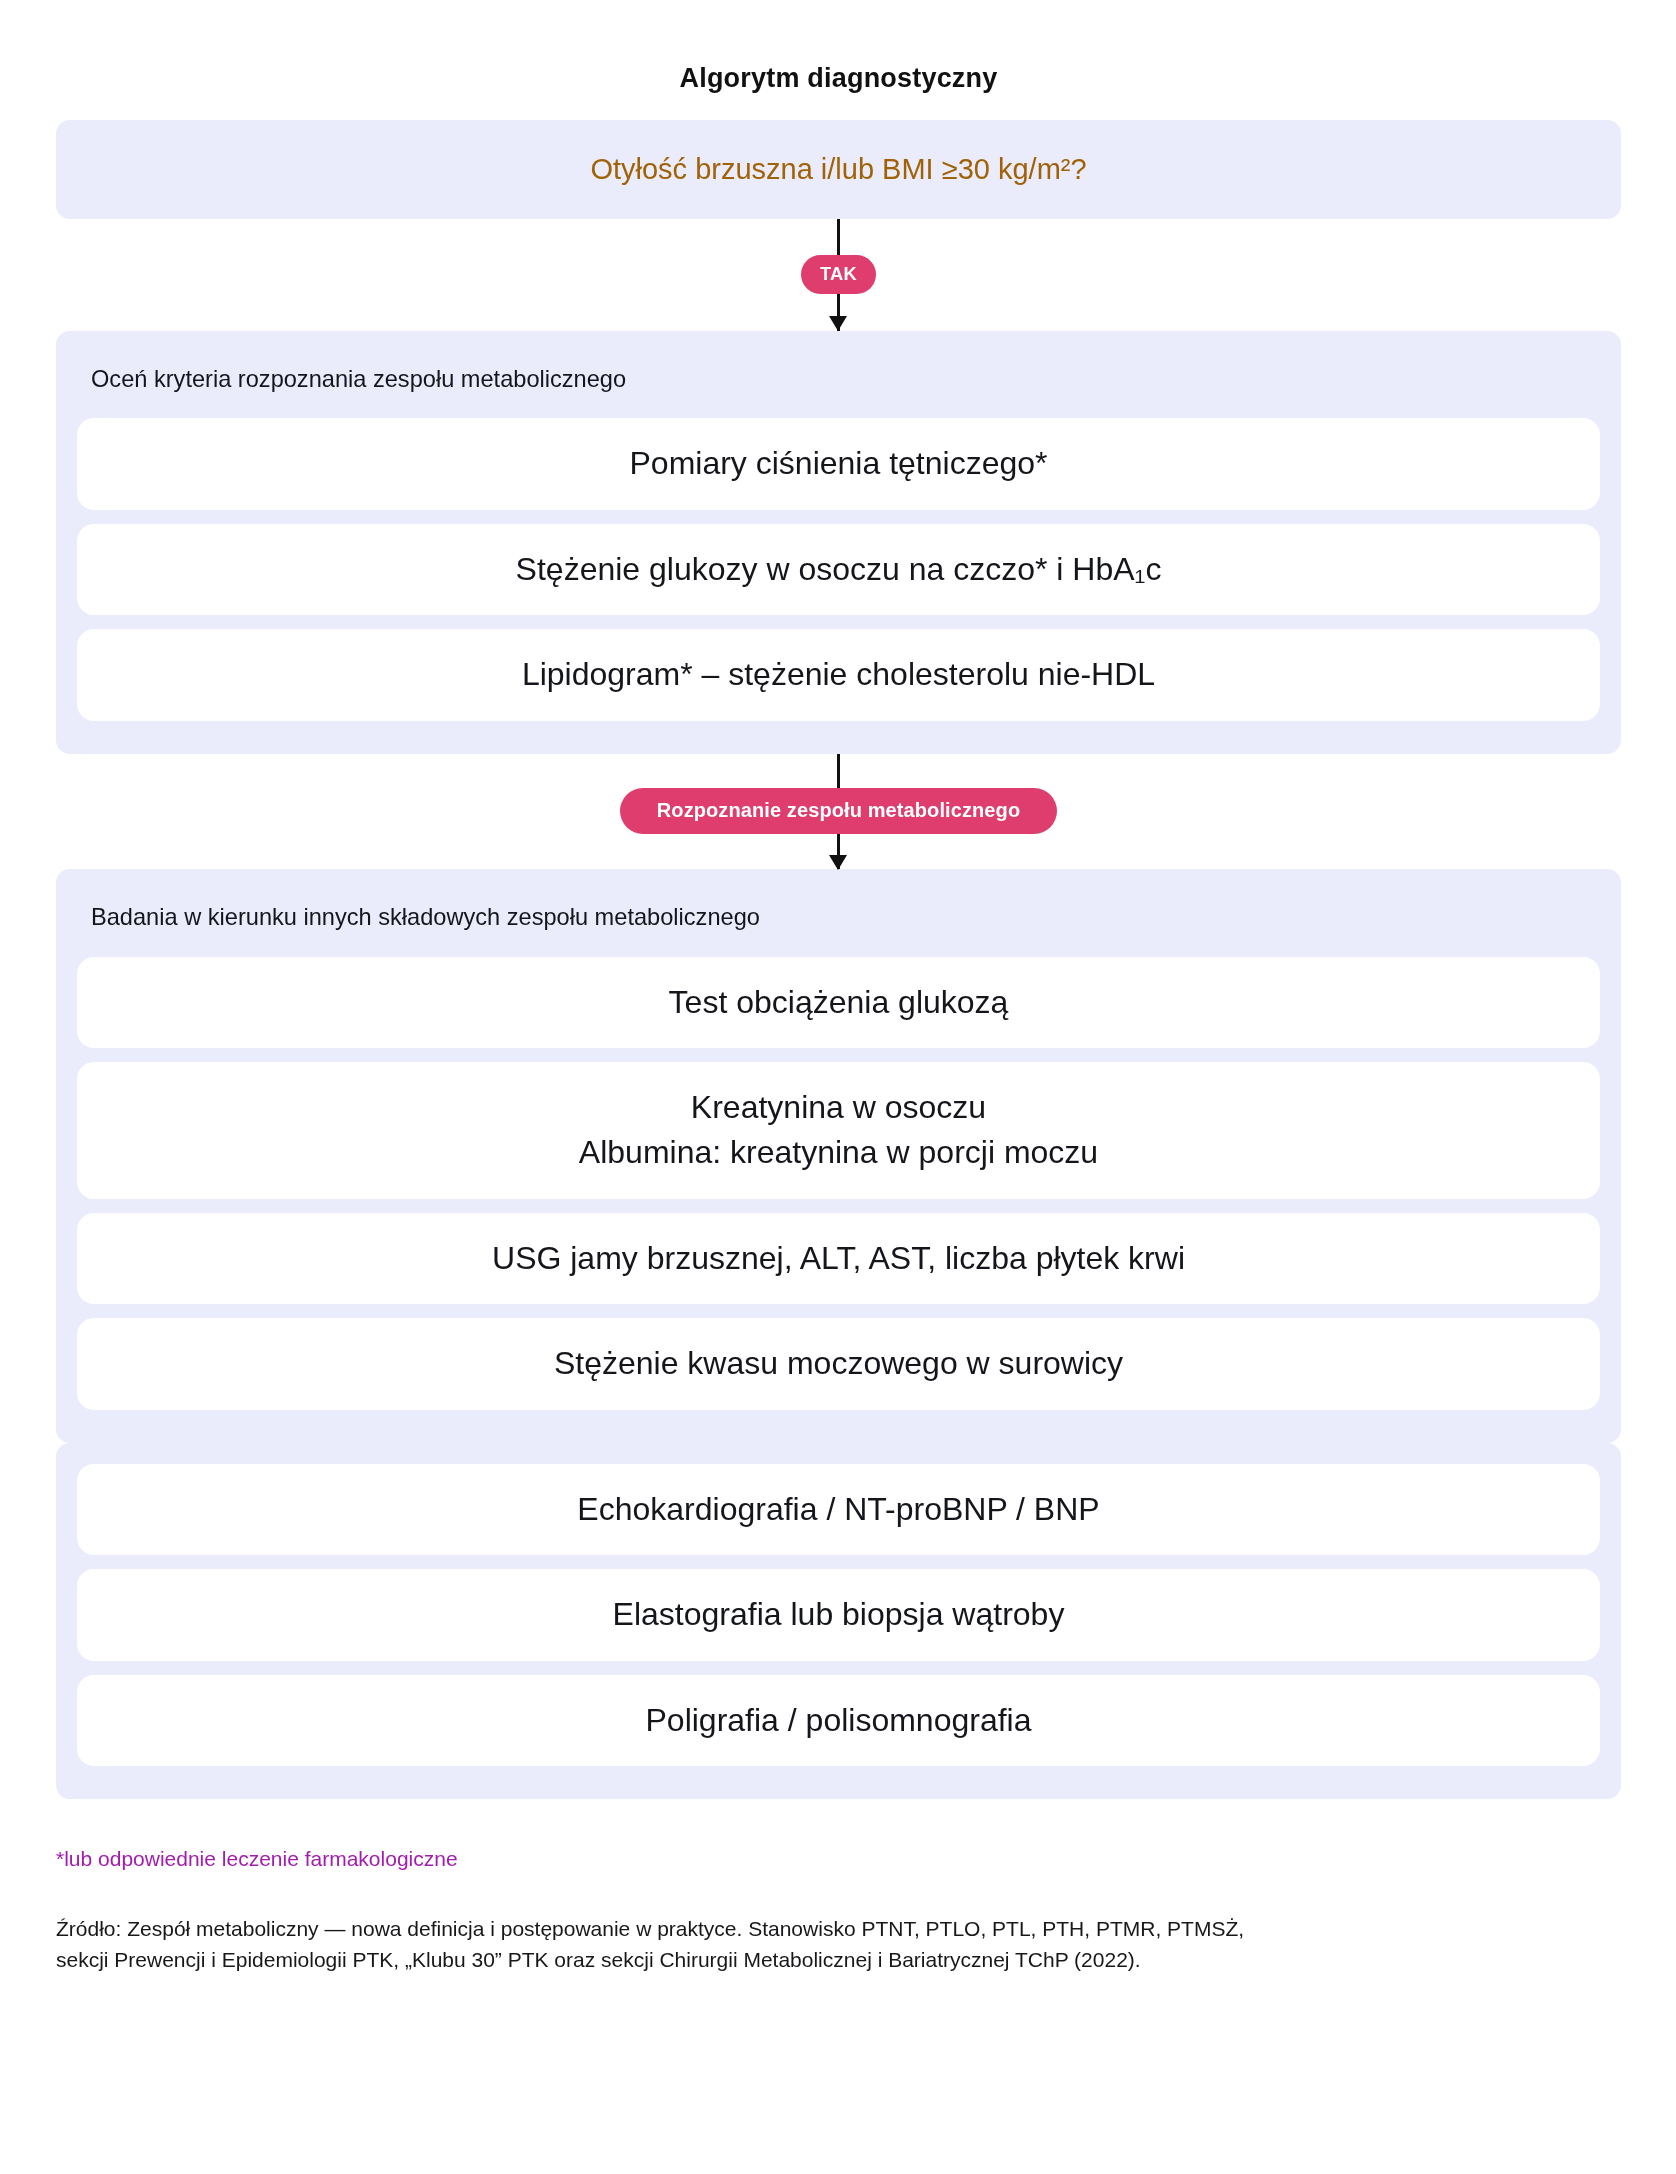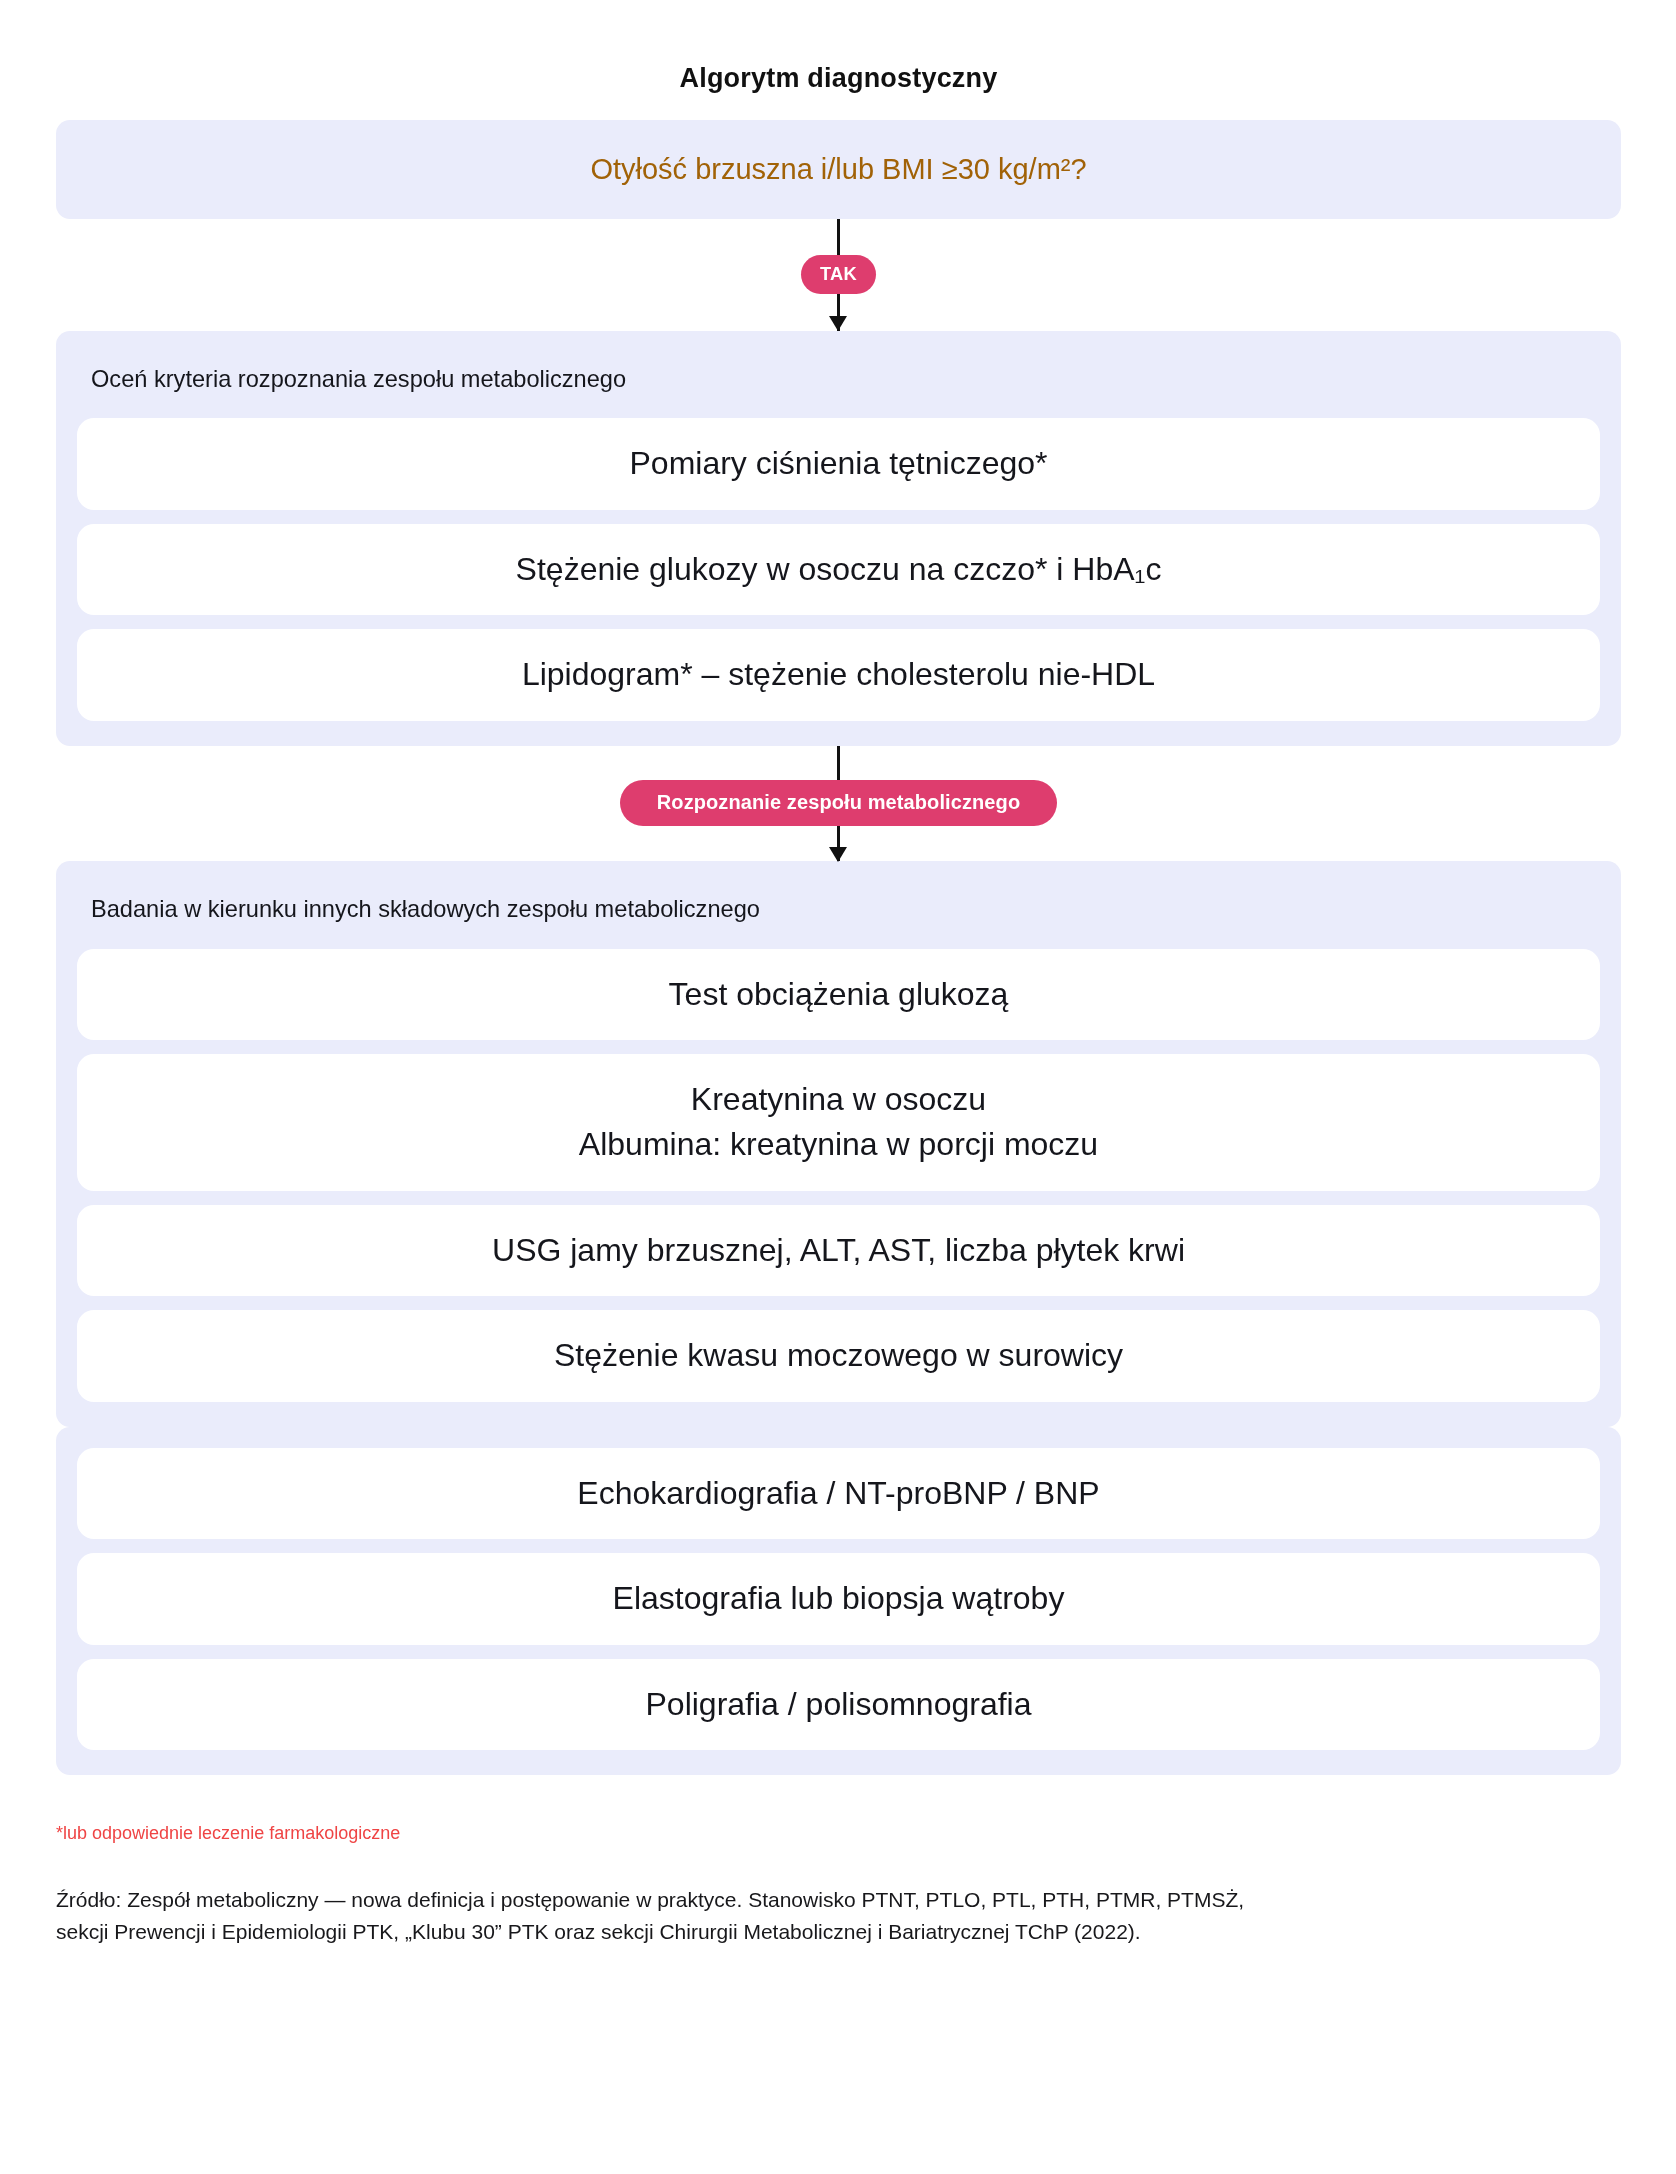--- a/index.html
+++ b/index.html
@@ -74,21 +74,21 @@
     font-size: 32px;
     color: #15161c;
     line-height: 1.42;
     padding: 23px 42px;
     margin-bottom: 14px;
     min-height: 73px;
     display: flex;
     align-items: center;
     justify-content: center;
   }
-  .item-card:last-child { margin-bottom: 4px; justify-content: center; }
+  .item-card:last-child { margin-bottom: 12px; justify-content: center; }
 
   .item-card .two-line { display: block; }
   .item-card .two-line span { display: block; }
 
   
   .connector {
     position: relative;
     width: 1565px;
     margin: 0 auto;
     display: flex;
@@ -146,22 +146,22 @@
   }
 
   
   .footnotes {
     width: 1565px;
     margin: 0 auto;
     padding-top: 45px;
   }
 
   .footnote {
-    font-size: 18px;
-    color: #ef4444;
+    font-size: 21px;
+    color: #a21caf;
     line-height: 1.45;
   }
 
   .source {
     font-size: 21px;
     color: #18181b;
     line-height: 1.5;
     padding-top: 38px;
     max-width: 1537px;
   }

